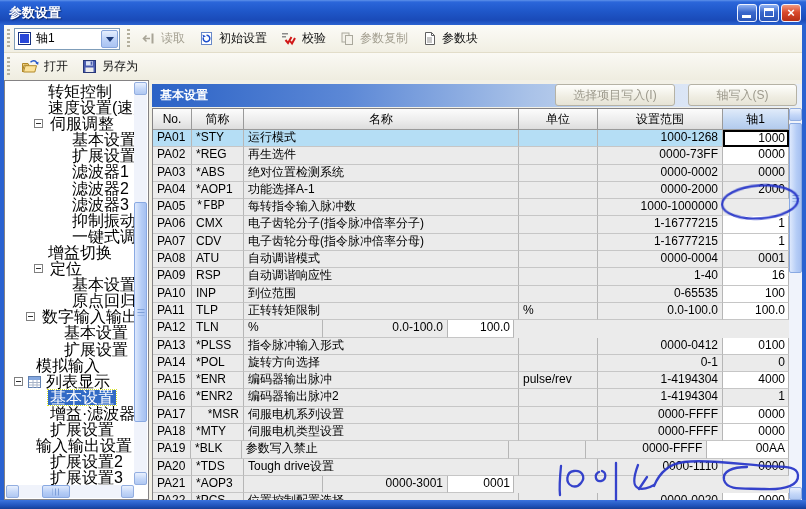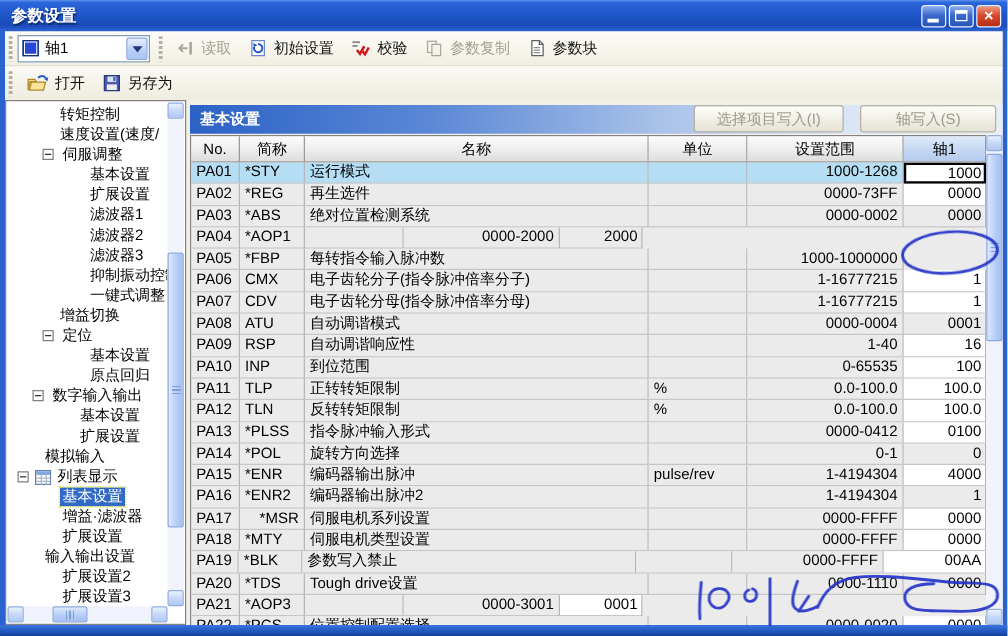--- a/index.html
+++ b/index.html
@@ -47,21 +47,21 @@
   .tbtn.disabled { color:#a39f90; }
   .tbtn svg { flex:none; }
 
   
   .content { position:absolute; top:80px; left:0; right:0; height:420px; background:#f2f0e6; }
 
   
   .tree { position:absolute; left:0; top:0; width:145px; height:420px; background:#fff;
     border:1px solid #848284; overflow:hidden; }
   .tree-items { position:absolute; left:1px; top:3px; right:14px; bottom:14px; overflow:hidden; }
-  .titem { position:relative; height:16.1px; font-size:12px; white-space:nowrap; }
+  .titem { position:relative; height:16.1px; font-size:16px; white-space:nowrap; }
   .titem .lbl { position:absolute; top:0; line-height:15px; padding:0 2px; color:#000; }
   .titem.sel .lbl { background:#316ac5; color:#fff; outline:1px dotted #d8e428; }
   .expander { position:absolute; top:3px; width:9px; height:9px; background:#fff;
     border:1px solid #808080; }
   .expander::after { content:""; position:absolute; left:1px; top:3px; width:5px; height:1px; background:#303030; }
   .sb-track { position:absolute; background:#f0f3fb; }
   .sb-btn { position:absolute; width:13px; height:13px; border:1px solid #93aee0; border-radius:2px;
     background:linear-gradient(#eaf1fe,#c4d7f8 55%,#b0c8f2); display:flex; align-items:center; justify-content:center; }
   .sb-btn i { border:3px solid transparent; display:block; }
   .i-up { border-bottom:5px solid #3c5d9e; margin-top:-4px; }
@@ -351,27 +351,28 @@
               <div class="td" style="width: 39px;">PA03</div>
               <div class="td" style="width: 52px;">*ABS</div>
               <div class="td" style="width: 275px;">绝对位置检测系统</div>
               <div class="td" style="width: 79px;"></div>
               <div class="td r" style="width: 125px;">0000-0002</div>
               <div class="td val dim" style="width: 66px;">0000</div>
             </div>
             <div class="trow">
               <div class="td" style="width: 39px;">PA04</div>
               <div class="td" style="width: 52px;">*AOP1</div>
+              <div class="td" style="width: 275px;">功能选择A-1</div>
               <div class="td" style="width: 79px;"></div>
               <div class="td r" style="width: 125px;">0000-2000</div>
               <div class="td val dim" style="width: 66px;">2000</div>
             </div>
             <div class="trow">
               <div class="td" style="width: 39px;">PA05</div>
-              <div class="td" style="width: 52px;">*FBP</div>
+              <div class="td" style="width: 52px; font-family: Liberation Mono, monospace;">*FBP</div>
               <div class="td" style="width: 275px;">每转指令输入脉冲数</div>
               <div class="td" style="width: 79px;"></div>
               <div class="td r" style="width: 125px;">1000-1000000</div>
               <div class="td val" style="width: 66px; margin-top: 26px;">10000</div>
             </div>
             <div class="trow">
               <div class="td" style="width: 39px;">PA06</div>
               <div class="td" style="width: 52px;">CMX</div>
               <div class="td" style="width: 275px;">电子齿轮分子(指令脉冲倍率分子)</div>
               <div class="td" style="width: 79px;"></div>
@@ -414,21 +415,20 @@
               <div class="td" style="width: 39px;">PA11</div>
               <div class="td" style="width: 52px;">TLP</div>
               <div class="td" style="width: 275px;">正转转矩限制</div>
               <div class="td" style="width: 79px;">%</div>
               <div class="td r" style="width: 125px;">0.0-100.0</div>
               <div class="td val" style="width: 66px;">100.0</div>
             </div>
             <div class="trow">
               <div class="td" style="width: 39px;">PA12</div>
               <div class="td" style="width: 52px;">TLN</div>
-              <div class="td" style="width: 275px;">反转转矩限制</div>
               <div class="td" style="width: 79px;">%</div>
               <div class="td r" style="width: 125px;">0.0-100.0</div>
               <div class="td val" style="width: 66px;">100.0</div>
             </div>
             <div class="trow">
               <div class="td" style="width: 39px;">PA13</div>
               <div class="td" style="width: 52px;">*PLSS</div>
               <div class="td" style="width: 275px;">指令脉冲输入形式</div>
               <div class="td" style="width: 79px;"></div>
               <div class="td r" style="width: 125px;">0000-0412</div>

